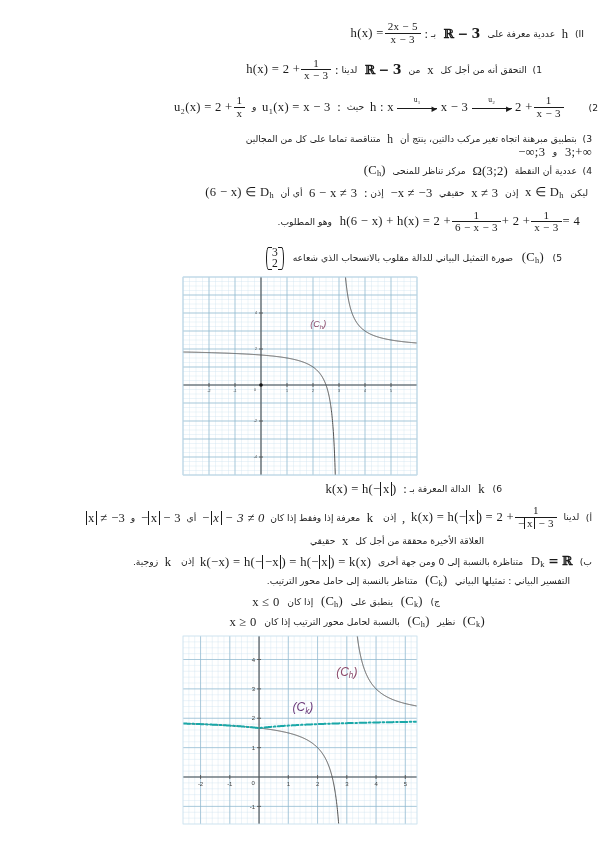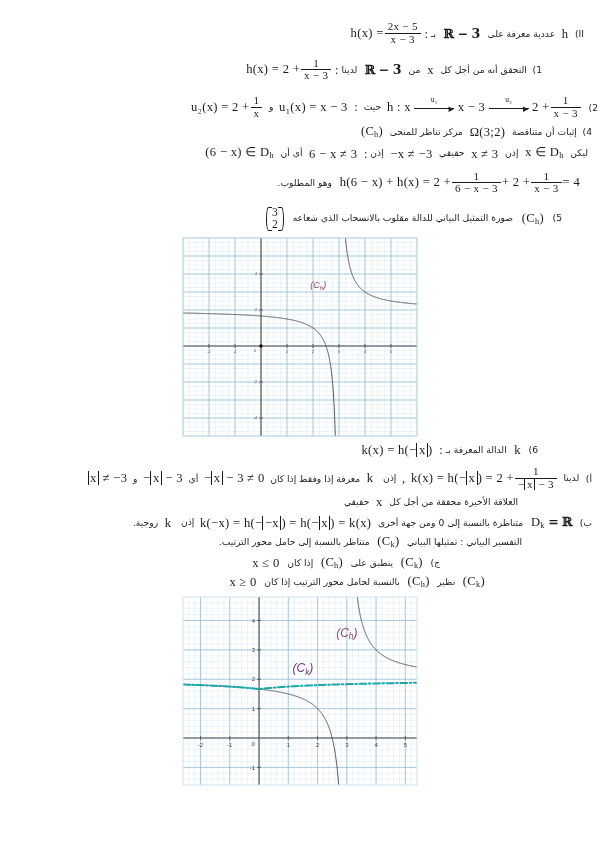--- a/index.html
+++ b/index.html
@@ -124,42 +124,53 @@
     <span class="mth bb" style="margin:0 5px;">ℝ − 3</span>
     <span class="ar">لدينا</span>
     <span class="mth">:</span>
     <span class="mth">
       <span>h(x) = 2 +</span><span class="frac"><span class="n">1</span><span class="d">x − 3</span></span>
     </span>
   </div>
 
   <div class="line" style="margin-top:13px; padding-right:2px;">
     <span class="ar">2)</span>
-    <span class="mth" style="margin-right:4px;">
+    <span class="mth" style="margin-right:21px;">
       <span>h : x</span>
       <span class="arrowmap"><span class="lbl">u₁</span><span class="ln"></span><span class="hd">▸</span></span>
       <span>x − 3</span>
       <span class="arrowmap"><span class="lbl">u₂</span><span class="ln"></span><span class="hd">▸</span></span>
       <span>2 +</span><span class="frac"><span class="n">1</span><span class="d">x − 3</span></span>
     </span>
     <span class="ar" style="margin:0 3px;">حيث</span>
     <span class="mth">:</span>
     <span class="mth" style="margin-right:4px;">
       <span>u₁(x) = x − 3</span>
     </span>
     <span class="ar" style="margin:0 3px;">و</span>
     <span class="mth">
       <span>u₂(x) = 2 +</span><span class="frac"><span class="n">1</span><span class="d">x</span></span>
     </span>
   </div>
 
+  <div class="line" style="margin-top:14px; padding-right:8px;">
+    <span class="ar">3)</span>
+    <span class="ar" style="margin-right:3px;">بتطبيق مبرهنة اتجاه تغير مركب دالتين، ينتج أن</span>
+    <span class="mth" style="margin:0 4px; font-size:11.5px;">h</span>
+    <span class="ar">متناقصة تماما على كل من المجالين</span>
+  </div>
+  <div class="line" style="margin-top:1px; padding-right:8px;">
+    <span class="mth">3;+∞</span>
+    <span class="ar" style="margin:0 5px;">و</span>
+    <span class="mth">−∞;3</span>
+  </div>
 
   <div class="line" style="margin-top:5px; padding-right:8px;">
     <span class="ar">4)</span>
-    <span class="ar" style="margin-right:3px;">إثبات أن متناقصة</span>
+    <span class="ar" style="margin-right:3px;">عددية أن النقطة</span>
     <span class="mth" style="margin:0 4px;">Ω(3;2)</span>
     <span class="ar">مركز تناظر للمنحى</span>
     <span class="mth" style="margin-right:4px;"><span>(C</span><span class="sub">h</span><span>)</span></span>
   </div>
 
   <div class="line" style="margin-top:7px; padding-right:12px;">
     <span class="ar">ليكن</span>
     <span class="mth" style="margin:0 4px;"><span>x ∈ D</span><span class="sub">h</span></span>
     <span class="ar">إذن</span>
     <span class="mth" style="margin:0 4px;">x ≠ 3</span>
@@ -336,58 +347,58 @@
         <circle cx="79" cy="108.99999999999999" r="1.8" fill="#111"></circle>
         <g clip-path="url(#svg-graph1-clip)" fill="none">
           <path d="M1.00,76.00 L1.17,76.00 L1.35,76.01 L1.52,76.01 L1.69,76.01 L1.86,76.02 L2.04,76.02 L2.21,76.02 L2.38,76.03 L2.56,76.03 L2.73,76.03 L2.90,76.04 L3.08,76.04 L3.25,76.04 L3.42,76.05 L3.59,76.05 L3.77,76.05 L3.94,76.06 L4.11,76.06 L4.29,76.06 L4.46,76.07 L4.63,76.07 L4.81,76.08 L4.98,76.08 L5.15,76.08 L5.32,76.09 L5.50,76.09 L5.67,76.09 L5.84,76.10 L6.02,76.10 L6.19,76.10 L6.36,76.11 L6.54,76.11 L6.71,76.11 L6.88,76.12 L7.05,76.12 L7.23,76.12 L7.40,76.13 L7.57,76.13 L7.75,76.14 L7.92,76.14 L8.09,76.14 L8.27,76.15 L8.44,76.15 L8.61,76.15 L8.78,76.16 L8.96,76.16 L9.13,76.16 L9.30,76.17 L9.48,76.17 L9.65,76.18 L9.82,76.18 L10.00,76.18 L10.17,76.19 L10.34,76.19 L10.51,76.19 L10.69,76.20 L10.86,76.20 L11.03,76.21 L11.21,76.21 L11.38,76.21 L11.55,76.22 L11.73,76.22 L11.90,76.23 L12.07,76.23 L12.24,76.23 L12.42,76.24 L12.59,76.24 L12.76,76.24 L12.94,76.25 L13.11,76.25 L13.28,76.26 L13.46,76.26 L13.63,76.26 L13.80,76.27 L13.97,76.27 L14.15,76.28 L14.32,76.28 L14.49,76.28 L14.67,76.29 L14.84,76.29 L15.01,76.30 L15.18,76.30 L15.36,76.30 L15.53,76.31 L15.70,76.31 L15.88,76.32 L16.05,76.32 L16.22,76.32 L16.40,76.33 L16.57,76.33 L16.74,76.34 L16.91,76.34 L17.09,76.34 L17.26,76.35 L17.43,76.35 L17.61,76.36 L17.78,76.36 L17.95,76.37 L18.13,76.37 L18.30,76.37 L18.47,76.38 L18.64,76.38 L18.82,76.39 L18.99,76.39 L19.16,76.40 L19.34,76.40 L19.51,76.40 L19.68,76.41 L19.86,76.41 L20.03,76.42 L20.20,76.42 L20.37,76.43 L20.55,76.43 L20.72,76.43 L20.89,76.44 L21.07,76.44 L21.24,76.45 L21.41,76.45 L21.59,76.46 L21.76,76.46 L21.93,76.46 L22.10,76.47 L22.28,76.47 L22.45,76.48 L22.62,76.48 L22.80,76.49 L22.97,76.49 L23.14,76.50 L23.32,76.50 L23.49,76.51 L23.66,76.51 L23.83,76.51 L24.01,76.52 L24.18,76.52 L24.35,76.53 L24.53,76.53 L24.70,76.54 L24.87,76.54 L25.05,76.55 L25.22,76.55 L25.39,76.56 L25.56,76.56 L25.74,76.57 L25.91,76.57 L26.08,76.57 L26.26,76.58 L26.43,76.58 L26.60,76.59 L26.78,76.59 L26.95,76.60 L27.12,76.60 L27.29,76.61 L27.47,76.61 L27.64,76.62 L27.81,76.62 L27.99,76.63 L28.16,76.63 L28.33,76.64 L28.50,76.64 L28.68,76.65 L28.85,76.65 L29.02,76.66 L29.20,76.66 L29.37,76.67 L29.54,76.67 L29.72,76.68 L29.89,76.68 L30.06,76.69 L30.23,76.69 L30.41,76.70 L30.58,76.70 L30.75,76.71 L30.93,76.71 L31.10,76.72 L31.27,76.72 L31.45,76.73 L31.62,76.73 L31.79,76.74 L31.96,76.74 L32.14,76.75 L32.31,76.75 L32.48,76.76 L32.66,76.76 L32.83,76.77 L33.00,76.77 L33.18,76.78 L33.35,76.78 L33.52,76.79 L33.69,76.80 L33.87,76.80 L34.04,76.81 L34.21,76.81 L34.39,76.82 L34.56,76.82 L34.73,76.83 L34.91,76.83 L35.08,76.84 L35.25,76.84 L35.42,76.85 L35.60,76.85 L35.77,76.86 L35.94,76.87 L36.12,76.87 L36.29,76.88 L36.46,76.88 L36.64,76.89 L36.81,76.89 L36.98,76.90 L37.15,76.91 L37.33,76.91 L37.50,76.92 L37.67,76.92 L37.85,76.93 L38.02,76.93 L38.19,76.94 L38.37,76.94 L38.54,76.95 L38.71,76.96 L38.88,76.96 L39.06,76.97 L39.23,76.97 L39.40,76.98 L39.58,76.99 L39.75,76.99 L39.92,77.00 L40.09,77.00 L40.27,77.01 L40.44,77.02 L40.61,77.02 L40.79,77.03 L40.96,77.03 L41.13,77.04 L41.31,77.05 L41.48,77.05 L41.65,77.06 L41.82,77.06 L42.00,77.07 L42.17,77.08 L42.34,77.08 L42.52,77.09 L42.69,77.09 L42.86,77.10 L43.04,77.11 L43.21,77.11 L43.38,77.12 L43.55,77.13 L43.73,77.13 L43.90,77.14 L44.07,77.14 L44.25,77.15 L44.42,77.16 L44.59,77.16 L44.77,77.17 L44.94,77.18 L45.11,77.18 L45.28,77.19 L45.46,77.20 L45.63,77.20 L45.80,77.21 L45.98,77.22 L46.15,77.22 L46.32,77.23 L46.50,77.24 L46.67,77.24 L46.84,77.25 L47.01,77.26 L47.19,77.26 L47.36,77.27 L47.53,77.28 L47.71,77.28 L47.88,77.29 L48.05,77.30 L48.23,77.30 L48.40,77.31 L48.57,77.32 L48.74,77.32 L48.92,77.33 L49.09,77.34 L49.26,77.34 L49.44,77.35 L49.61,77.36 L49.78,77.36 L49.96,77.37 L50.13,77.38 L50.30,77.39 L50.47,77.39 L50.65,77.40 L50.82,77.41 L50.99,77.41 L51.17,77.42 L51.34,77.43 L51.51,77.44 L51.69,77.44 L51.86,77.45 L52.03,77.46 L52.20,77.47 L52.38,77.47 L52.55,77.48 L52.72,77.49 L52.90,77.50 L53.07,77.50 L53.24,77.51 L53.41,77.52 L53.59,77.53 L53.76,77.53 L53.93,77.54 L54.11,77.55 L54.28,77.56 L54.45,77.56 L54.63,77.57 L54.80,77.58 L54.97,77.59 L55.14,77.59 L55.32,77.60 L55.49,77.61 L55.66,77.62 L55.84,77.63 L56.01,77.63 L56.18,77.64 L56.36,77.65 L56.53,77.66 L56.70,77.67 L56.87,77.67 L57.05,77.68 L57.22,77.69 L57.39,77.70 L57.57,77.71 L57.74,77.71 L57.91,77.72 L58.09,77.73 L58.26,77.74 L58.43,77.75 L58.60,77.76 L58.78,77.76 L58.95,77.77 L59.12,77.78 L59.30,77.79 L59.47,77.80 L59.64,77.81 L59.82,77.82 L59.99,77.82 L60.16,77.83 L60.33,77.84 L60.51,77.85 L60.68,77.86 L60.85,77.87 L61.03,77.88 L61.20,77.89 L61.37,77.89 L61.55,77.90 L61.72,77.91 L61.89,77.92 L62.06,77.93 L62.24,77.94 L62.41,77.95 L62.58,77.96 L62.76,77.97 L62.93,77.97 L63.10,77.98 L63.28,77.99 L63.45,78.00 L63.62,78.01 L63.79,78.02 L63.97,78.03 L64.14,78.04 L64.31,78.05 L64.49,78.06 L64.66,78.07 L64.83,78.08 L65.01,78.09 L65.18,78.10 L65.35,78.11 L65.52,78.12 L65.70,78.13 L65.87,78.14 L66.04,78.15 L66.22,78.16 L66.39,78.16 L66.56,78.17 L66.73,78.18 L66.91,78.19 L67.08,78.20 L67.25,78.21 L67.43,78.22 L67.60,78.23 L67.77,78.25 L67.95,78.26 L68.12,78.27 L68.29,78.28 L68.46,78.29 L68.64,78.30 L68.81,78.31 L68.98,78.32 L69.16,78.33 L69.33,78.34 L69.50,78.35 L69.68,78.36 L69.85,78.37 L70.02,78.38 L70.19,78.39 L70.37,78.40 L70.54,78.41 L70.71,78.42 L70.89,78.43 L71.06,78.45 L71.23,78.46 L71.41,78.47 L71.58,78.48 L71.75,78.49 L71.92,78.50 L72.10,78.51 L72.27,78.52 L72.44,78.53 L72.62,78.55 L72.79,78.56 L72.96,78.57 L73.14,78.58 L73.31,78.59 L73.48,78.60 L73.65,78.62 L73.83,78.63 L74.00,78.64 L74.17,78.65 L74.35,78.66 L74.52,78.67 L74.69,78.69 L74.87,78.70 L75.04,78.71 L75.21,78.72 L75.38,78.73 L75.56,78.75 L75.73,78.76 L75.90,78.77 L76.08,78.78 L76.25,78.80 L76.42,78.81 L76.60,78.82 L76.77,78.83 L76.94,78.85 L77.11,78.86 L77.29,78.87 L77.46,78.88 L77.63,78.90 L77.81,78.91 L77.98,78.92 L78.15,78.94 L78.33,78.95 L78.50,78.96 L78.67,78.97 L78.84,78.99 L79.02,79.00 L79.19,79.01 L79.36,79.03 L79.54,79.04 L79.71,79.06 L79.88,79.07 L80.05,79.08 L80.23,79.10 L80.40,79.11 L80.57,79.12 L80.75,79.14 L80.92,79.15 L81.09,79.17 L81.27,79.18 L81.44,79.19 L81.61,79.21 L81.78,79.22 L81.96,79.24 L82.13,79.25 L82.30,79.27 L82.48,79.28 L82.65,79.29 L82.82,79.31 L83.00,79.32 L83.17,79.34 L83.34,79.35 L83.51,79.37 L83.69,79.38 L83.86,79.40 L84.03,79.41 L84.21,79.43 L84.38,79.44 L84.55,79.46 L84.73,79.48 L84.90,79.49 L85.07,79.51 L85.24,79.52 L85.42,79.54 L85.59,79.55 L85.76,79.57 L85.94,79.59 L86.11,79.60 L86.28,79.62 L86.46,79.63 L86.63,79.65 L86.80,79.67 L86.97,79.68 L87.15,79.70 L87.32,79.72 L87.49,79.73 L87.67,79.75 L87.84,79.77 L88.01,79.78 L88.19,79.80 L88.36,79.82 L88.53,79.84 L88.70,79.85 L88.88,79.87 L89.05,79.89 L89.22,79.91 L89.40,79.92 L89.57,79.94 L89.74,79.96 L89.92,79.98 L90.09,79.99 L90.26,80.01 L90.43,80.03 L90.61,80.05 L90.78,80.07 L90.95,80.09 L91.13,80.10 L91.30,80.12 L91.47,80.14 L91.65,80.16 L91.82,80.18 L91.99,80.20 L92.16,80.22 L92.34,80.24 L92.51,80.26 L92.68,80.28 L92.86,80.30 L93.03,80.32 L93.20,80.34 L93.37,80.36 L93.55,80.38 L93.72,80.40 L93.89,80.42 L94.07,80.44 L94.24,80.46 L94.41,80.48 L94.59,80.50 L94.76,80.52 L94.93,80.54 L95.10,80.56 L95.28,80.58 L95.45,80.60 L95.62,80.63 L95.80,80.65 L95.97,80.67 L96.14,80.69 L96.32,80.71 L96.49,80.73 L96.66,80.76 L96.83,80.78 L97.01,80.80 L97.18,80.82 L97.35,80.85 L97.53,80.87 L97.70,80.89 L97.87,80.92 L98.05,80.94 L98.22,80.96 L98.39,80.99 L98.56,81.01 L98.74,81.03 L98.91,81.06 L99.08,81.08 L99.26,81.10 L99.43,81.13 L99.60,81.15 L99.78,81.18 L99.95,81.20 L100.12,81.23 L100.29,81.25 L100.47,81.28 L100.64,81.30 L100.81,81.33 L100.99,81.36 L101.16,81.38 L101.33,81.41 L101.51,81.43 L101.68,81.46 L101.85,81.49 L102.02,81.51 L102.20,81.54 L102.37,81.57 L102.54,81.59 L102.72,81.62 L102.89,81.65 L103.06,81.68 L103.24,81.70 L103.41,81.73 L103.58,81.76 L103.75,81.79 L103.93,81.82 L104.10,81.85 L104.27,81.88 L104.45,81.91 L104.62,81.93 L104.79,81.96 L104.96,81.99 L105.14,82.02 L105.31,82.05 L105.48,82.08 L105.66,82.12 L105.83,82.15 L106.00,82.18 L106.18,82.21 L106.35,82.24 L106.52,82.27 L106.69,82.30 L106.87,82.34 L107.04,82.37 L107.21,82.40 L107.39,82.43 L107.56,82.47 L107.73,82.50 L107.91,82.53 L108.08,82.57 L108.25,82.60 L108.42,82.63 L108.60,82.67 L108.77,82.70 L108.94,82.74 L109.12,82.77 L109.29,82.81 L109.46,82.84 L109.64,82.88 L109.81,82.92 L109.98,82.95 L110.15,82.99 L110.33,83.03 L110.50,83.06 L110.67,83.10 L110.85,83.14 L111.02,83.18 L111.19,83.22 L111.37,83.26 L111.54,83.29 L111.71,83.33 L111.88,83.37 L112.06,83.41 L112.23,83.45 L112.40,83.49 L112.58,83.53 L112.75,83.58 L112.92,83.62 L113.10,83.66 L113.27,83.70 L113.44,83.74 L113.61,83.79 L113.79,83.83 L113.96,83.87 L114.13,83.92 L114.31,83.96 L114.48,84.01 L114.65,84.05 L114.83,84.10 L115.00,84.14 L115.17,84.19 L115.34,84.23 L115.52,84.28 L115.69,84.33 L115.86,84.38 L116.04,84.42 L116.21,84.47 L116.38,84.52 L116.56,84.57 L116.73,84.62 L116.90,84.67 L117.07,84.72 L117.25,84.77 L117.42,84.82 L117.59,84.88 L117.77,84.93 L117.94,84.98 L118.11,85.03 L118.28,85.09 L118.46,85.14 L118.63,85.20 L118.80,85.25 L118.98,85.31 L119.15,85.36 L119.32,85.42 L119.50,85.48 L119.67,85.54 L119.84,85.59 L120.01,85.65 L120.19,85.71 L120.36,85.77 L120.53,85.83 L120.71,85.89 L120.88,85.96 L121.05,86.02 L121.23,86.08 L121.40,86.15 L121.57,86.21 L121.74,86.27 L121.92,86.34 L122.09,86.41 L122.26,86.47 L122.44,86.54 L122.61,86.61 L122.78,86.68 L122.96,86.75 L123.13,86.82 L123.30,86.89 L123.47,86.96 L123.65,87.03 L123.82,87.11 L123.99,87.18 L124.17,87.25 L124.34,87.33 L124.51,87.41 L124.69,87.48 L124.86,87.56 L125.03,87.64 L125.20,87.72 L125.38,87.80 L125.55,87.88 L125.72,87.96 L125.90,88.05 L126.07,88.13 L126.24,88.22 L126.42,88.30 L126.59,88.39 L126.76,88.48 L126.93,88.57 L127.11,88.66 L127.28,88.75 L127.45,88.84 L127.63,88.93 L127.80,89.03 L127.97,89.12 L128.15,89.22 L128.32,89.32 L128.49,89.42 L128.66,89.52 L128.84,89.62 L129.01,89.72 L129.18,89.82 L129.36,89.93 L129.53,90.04 L129.70,90.14 L129.88,90.25 L130.05,90.36 L130.22,90.48 L130.39,90.59 L130.57,90.71 L130.74,90.82 L130.91,90.94 L131.09,91.06 L131.26,91.18 L131.43,91.30 L131.60,91.43 L131.78,91.56 L131.95,91.68 L132.12,91.81 L132.30,91.94 L132.47,92.08 L132.64,92.21 L132.82,92.35 L132.99,92.49 L133.16,92.63 L133.33,92.78 L133.51,92.92 L133.68,93.07 L133.85,93.22 L134.03,93.37 L134.20,93.53 L134.37,93.68 L134.55,93.84 L134.72,94.00 L134.89,94.17 L135.06,94.34 L135.24,94.51 L135.41,94.68 L135.58,94.85 L135.76,95.03 L135.93,95.21 L136.10,95.40 L136.28,95.58 L136.45,95.77 L136.62,95.97 L136.79,96.16 L136.97,96.36 L137.14,96.57 L137.31,96.77 L137.49,96.98 L137.66,97.20 L137.83,97.42 L138.01,97.64 L138.18,97.87 L138.35,98.10 L138.52,98.33 L138.70,98.57 L138.87,98.81 L139.04,99.06 L139.22,99.32 L139.39,99.57 L139.56,99.84 L139.74,100.11 L139.91,100.38 L140.08,100.66 L140.25,100.95 L140.43,101.24 L140.60,101.54 L140.77,101.84 L140.95,102.15 L141.12,102.47 L141.29,102.79 L141.47,103.13 L141.64,103.47 L141.81,103.81 L141.98,104.17 L142.16,104.53 L142.33,104.90 L142.50,105.28 L142.68,105.67 L142.85,106.07 L143.02,106.48 L143.20,106.90 L143.37,107.33 L143.54,107.77 L143.71,108.23 L143.89,108.69 L144.06,109.17 L144.23,109.66 L144.41,110.16 L144.58,110.68 L144.75,111.21 L144.92,111.76 L145.10,112.32 L145.27,112.90 L145.44,113.50 L145.62,114.11 L145.79,114.75 L145.96,115.40 L146.14,116.08 L146.31,116.77 L146.48,117.49 L146.65,118.24 L146.83,119.01 L147.00,119.80 L147.17,120.63 L147.35,121.48 L147.52,122.37 L147.69,123.28 L147.87,124.24 L148.04,125.22 L148.21,126.25 L148.38,127.32 L148.56,128.43 L148.73,129.59 L148.90,130.80 L149.08,132.07 L149.25,133.38 L149.42,134.76 L149.60,136.21 L149.77,137.72 L149.94,139.30 L150.11,140.97 L150.29,142.72 L150.46,144.56 L150.63,146.51 L150.81,148.56 L150.98,150.73 L151.15,153.03 L151.33,155.47 L151.50,158.07 L151.67,160.83 L151.84,163.77 L152.02,166.93 L152.19,170.30 L152.36,173.93 L152.54,177.85 L152.71,182.07 L152.88,186.66 L153.06,191.64 L153.23,197.08 L153.40,203.05 L153.57,209.61 L153.75,216.88 L153.92,224.96 L154.09,234.00 L154.27,244.19 L154.44,255.75 L154.61,268.99 L154.79,284.30 L154.96,302.20" stroke="#4a4a4a" stroke-width="0.95" stroke-linecap="round"></path>
           <path d="M159.64,-104.10 L159.73,-98.49 L159.82,-93.24 L159.90,-88.29 L159.99,-83.63 L160.07,-79.23 L160.16,-75.08 L160.25,-71.14 L160.33,-67.41 L160.42,-63.86 L160.51,-60.49 L160.59,-57.28 L160.68,-54.23 L160.76,-51.31 L160.85,-48.52 L160.94,-45.86 L161.02,-43.31 L161.11,-40.87 L161.20,-38.52 L161.28,-36.28 L161.37,-34.12 L161.46,-32.04 L161.54,-30.05 L161.63,-28.12 L161.71,-26.27 L161.80,-24.49 L161.89,-22.77 L161.97,-21.10 L162.06,-19.50 L162.15,-17.95 L162.23,-16.45 L162.32,-14.99 L162.40,-13.59 L162.49,-12.23 L162.58,-10.91 L162.66,-9.63 L162.75,-8.39 L162.84,-7.19 L162.92,-6.02 L163.01,-4.88 L163.10,-3.78 L163.18,-2.71 L163.27,-1.66 L163.35,-0.65 L163.44,0.34 L163.53,1.30 L163.61,2.23 L163.70,3.15 L163.79,4.03 L163.87,4.90 L163.96,5.75 L164.04,6.57 L164.13,7.37 L164.22,8.16 L164.30,8.92 L164.39,9.67 L164.48,10.40 L164.56,11.12 L164.65,11.82 L164.74,12.50 L164.82,13.17 L164.91,13.82 L164.99,14.46 L165.08,15.08 L165.17,15.70 L165.25,16.30 L165.34,16.88 L165.43,17.46 L165.51,18.02 L165.60,18.57 L165.69,19.11 L165.77,19.64 L165.86,20.16 L165.94,20.67 L166.03,21.17 L166.12,21.67 L166.20,22.15 L166.29,22.62 L166.38,23.08 L166.46,23.54 L166.55,23.99 L166.63,24.42 L166.72,24.86 L166.81,25.28 L166.89,25.70 L166.98,26.11 L167.07,26.51 L167.15,26.90 L167.24,27.29 L167.33,27.67 L167.41,28.05 L167.50,28.42 L167.58,28.78 L167.67,29.14 L167.76,29.49 L167.84,29.84 L167.93,30.18 L168.02,30.52 L168.10,30.85 L168.19,31.17 L168.27,31.49 L168.36,31.81 L168.45,32.12 L168.53,32.42 L168.62,32.72 L168.71,33.02 L168.79,33.31 L168.88,33.60 L168.97,33.89 L169.05,34.17 L169.14,34.44 L169.22,34.72 L169.31,34.98 L169.40,35.25 L169.48,35.51 L169.57,35.77 L169.66,36.02 L169.74,36.27 L169.83,36.52 L169.91,36.76 L170.00,37.00 L170.09,37.24 L170.17,37.47 L170.26,37.71 L170.35,37.93 L170.43,38.16 L170.52,38.38 L170.61,38.60 L170.69,38.82 L170.78,39.03 L170.86,39.24 L170.95,39.45 L171.04,39.66 L171.12,39.86 L171.21,40.06 L171.30,40.26 L171.38,40.46 L171.47,40.65 L171.55,40.85 L171.64,41.04 L171.73,41.22 L171.81,41.41 L171.90,41.59 L171.99,41.77 L172.07,41.95 L172.16,42.13 L172.25,42.30 L172.33,42.47 L172.42,42.65 L172.50,42.81 L172.59,42.98 L172.68,43.15 L172.76,43.31 L172.85,43.47 L172.94,43.63 L173.02,43.79 L173.11,43.95 L173.19,44.10 L173.28,44.26 L173.37,44.41 L173.45,44.56 L173.54,44.71 L173.63,44.85 L173.71,45.00 L173.80,45.14 L173.89,45.28 L173.97,45.42 L174.06,45.56 L174.14,45.70 L174.23,45.84 L174.32,45.97 L174.40,46.11 L174.49,46.24 L174.58,46.37 L174.66,46.50 L174.75,46.63 L174.83,46.76 L174.92,46.89 L175.01,47.01 L175.09,47.13 L175.18,47.26 L175.27,47.38 L175.35,47.50 L175.44,47.62 L175.53,47.74 L175.61,47.85 L175.70,47.97 L175.78,48.09 L175.87,48.20 L175.96,48.31 L176.04,48.42 L176.13,48.54 L176.22,48.65 L176.30,48.75 L176.39,48.86 L176.48,48.97 L176.56,49.08 L176.65,49.18 L176.73,49.28 L176.82,49.39 L176.91,49.49 L176.99,49.59 L177.08,49.69 L177.17,49.79 L177.25,49.89 L177.34,49.99 L177.42,50.09 L177.51,50.18 L177.60,50.28 L177.68,50.37 L177.77,50.47 L177.86,50.56 L177.94,50.65 L178.03,50.74 L178.12,50.84 L178.20,50.93 L178.29,51.02 L178.37,51.10 L178.46,51.19 L178.55,51.28 L178.63,51.37 L178.72,51.45 L178.81,51.54 L178.89,51.62 L178.98,51.71 L179.06,51.79 L179.15,51.87 L179.24,51.95 L179.32,52.04 L179.41,52.12 L179.50,52.20 L179.58,52.28 L179.67,52.35 L179.76,52.43 L179.84,52.51 L179.93,52.59 L180.01,52.66 L180.10,52.74 L180.19,52.82 L180.27,52.89 L180.36,52.97 L180.45,53.04 L180.53,53.11 L180.62,53.18 L180.70,53.26 L180.79,53.33 L180.88,53.40 L180.96,53.47 L181.05,53.54 L181.14,53.61 L181.22,53.68 L181.31,53.75 L181.40,53.82 L181.48,53.88 L181.57,53.95 L181.65,54.02 L181.74,54.08 L181.83,54.15 L181.91,54.21 L182.00,54.28 L182.09,54.34 L182.17,54.41 L182.26,54.47 L182.34,54.53 L182.43,54.60 L182.52,54.66 L182.60,54.72 L182.69,54.78 L182.78,54.84 L182.86,54.90 L182.95,54.96 L183.04,55.02 L183.12,55.08 L183.21,55.14 L183.29,55.20 L183.38,55.26 L183.47,55.32 L183.55,55.38 L183.64,55.43 L183.73,55.49 L183.81,55.55 L183.90,55.60 L183.98,55.66 L184.07,55.71 L184.16,55.77 L184.24,55.82 L184.33,55.88 L184.42,55.93 L184.50,55.98 L184.59,56.04 L184.68,56.09 L184.76,56.14 L184.85,56.19 L184.93,56.25 L185.02,56.30 L185.11,56.35 L185.19,56.40 L185.28,56.45 L185.37,56.50 L185.45,56.55 L185.54,56.60 L185.62,56.65 L185.71,56.70 L185.80,56.75 L185.88,56.80 L185.97,56.85 L186.06,56.89 L186.14,56.94 L186.23,56.99 L186.32,57.04 L186.40,57.08 L186.49,57.13 L186.57,57.18 L186.66,57.22 L186.75,57.27 L186.83,57.31 L186.92,57.36 L187.01,57.40 L187.09,57.45 L187.18,57.49 L187.27,57.54 L187.35,57.58 L187.44,57.62 L187.52,57.67 L187.61,57.71 L187.70,57.75 L187.78,57.80 L187.87,57.84 L187.96,57.88 L188.04,57.92 L188.13,57.97 L188.21,58.01 L188.30,58.05 L188.39,58.09 L188.47,58.13 L188.56,58.17 L188.65,58.21 L188.73,58.25 L188.82,58.29 L188.91,58.33 L188.99,58.37 L189.08,58.41 L189.16,58.45 L189.25,58.49 L189.34,58.53 L189.42,58.57 L189.51,58.60 L189.60,58.64 L189.68,58.68 L189.77,58.72 L189.85,58.76 L189.94,58.79 L190.03,58.83 L190.11,58.87 L190.20,58.90 L190.29,58.94 L190.37,58.98 L190.46,59.01 L190.55,59.05 L190.63,59.08 L190.72,59.12 L190.80,59.16 L190.89,59.19 L190.98,59.23 L191.06,59.26 L191.15,59.30 L191.24,59.33 L191.32,59.36 L191.41,59.40 L191.49,59.43 L191.58,59.47 L191.67,59.50 L191.75,59.53 L191.84,59.57 L191.93,59.60 L192.01,59.63 L192.10,59.67 L192.19,59.70 L192.27,59.73 L192.36,59.76 L192.44,59.80 L192.53,59.83 L192.62,59.86 L192.70,59.89 L192.79,59.92 L192.88,59.96 L192.96,59.99 L193.05,60.02 L193.13,60.05 L193.22,60.08 L193.31,60.11 L193.39,60.14 L193.48,60.17 L193.57,60.20 L193.65,60.23 L193.74,60.26 L193.83,60.29 L193.91,60.32 L194.00,60.35 L194.08,60.38 L194.17,60.41 L194.26,60.44 L194.34,60.47 L194.43,60.50 L194.52,60.53 L194.60,60.55 L194.69,60.58 L194.77,60.61 L194.86,60.64 L194.95,60.67 L195.03,60.70 L195.12,60.72 L195.21,60.75 L195.29,60.78 L195.38,60.81 L195.47,60.83 L195.55,60.86 L195.64,60.89 L195.72,60.91 L195.81,60.94 L195.90,60.97 L195.98,60.99 L196.07,61.02 L196.16,61.05 L196.24,61.07 L196.33,61.10 L196.41,61.13 L196.50,61.15 L196.59,61.18 L196.67,61.20 L196.76,61.23 L196.85,61.25 L196.93,61.28 L197.02,61.31 L197.11,61.33 L197.19,61.36 L197.28,61.38 L197.36,61.41 L197.45,61.43 L197.54,61.46 L197.62,61.48 L197.71,61.50 L197.80,61.53 L197.88,61.55 L197.97,61.58 L198.06,61.60 L198.14,61.62 L198.23,61.65 L198.31,61.67 L198.40,61.70 L198.49,61.72 L198.57,61.74 L198.66,61.77 L198.75,61.79 L198.83,61.81 L198.92,61.84 L199.00,61.86 L199.09,61.88 L199.18,61.90 L199.26,61.93 L199.35,61.95 L199.44,61.97 L199.52,61.99 L199.61,62.02 L199.70,62.04 L199.78,62.06 L199.87,62.08 L199.95,62.10 L200.04,62.13 L200.13,62.15 L200.21,62.17 L200.30,62.19 L200.39,62.21 L200.47,62.23 L200.56,62.26 L200.64,62.28 L200.73,62.30 L200.82,62.32 L200.90,62.34 L200.99,62.36 L201.08,62.38 L201.16,62.40 L201.25,62.42 L201.34,62.44 L201.42,62.46 L201.51,62.48 L201.59,62.51 L201.68,62.53 L201.77,62.55 L201.85,62.57 L201.94,62.59 L202.03,62.61 L202.11,62.63 L202.20,62.65 L202.28,62.67 L202.37,62.69 L202.46,62.70 L202.54,62.72 L202.63,62.74 L202.72,62.76 L202.80,62.78 L202.89,62.80 L202.98,62.82 L203.06,62.84 L203.15,62.86 L203.23,62.88 L203.32,62.90 L203.41,62.92 L203.49,62.93 L203.58,62.95 L203.67,62.97 L203.75,62.99 L203.84,63.01 L203.92,63.03 L204.01,63.04 L204.10,63.06 L204.18,63.08 L204.27,63.10 L204.36,63.12 L204.44,63.14 L204.53,63.15 L204.62,63.17 L204.70,63.19 L204.79,63.21 L204.87,63.22 L204.96,63.24 L205.05,63.26 L205.13,63.28 L205.22,63.29 L205.31,63.31 L205.39,63.33 L205.48,63.35 L205.56,63.36 L205.65,63.38 L205.74,63.40 L205.82,63.41 L205.91,63.43 L206.00,63.45 L206.08,63.47 L206.17,63.48 L206.26,63.50 L206.34,63.52 L206.43,63.53 L206.51,63.55 L206.60,63.56 L206.69,63.58 L206.77,63.60 L206.86,63.61 L206.95,63.63 L207.03,63.65 L207.12,63.66 L207.20,63.68 L207.29,63.69 L207.38,63.71 L207.46,63.73 L207.55,63.74 L207.64,63.76 L207.72,63.77 L207.81,63.79 L207.90,63.80 L207.98,63.82 L208.07,63.84 L208.15,63.85 L208.24,63.87 L208.33,63.88 L208.41,63.90 L208.50,63.91 L208.59,63.93 L208.67,63.94 L208.76,63.96 L208.85,63.97 L208.93,63.99 L209.02,64.00 L209.10,64.02 L209.19,64.03 L209.28,64.05 L209.36,64.06 L209.45,64.08 L209.54,64.09 L209.62,64.11 L209.71,64.12 L209.79,64.14 L209.88,64.15 L209.97,64.16 L210.05,64.18 L210.14,64.19 L210.23,64.21 L210.31,64.22 L210.40,64.24 L210.49,64.25 L210.57,64.26 L210.66,64.28 L210.74,64.29 L210.83,64.31 L210.92,64.32 L211.00,64.33 L211.09,64.35 L211.18,64.36 L211.26,64.38 L211.35,64.39 L211.43,64.40 L211.52,64.42 L211.61,64.43 L211.69,64.44 L211.78,64.46 L211.87,64.47 L211.95,64.48 L212.04,64.50 L212.13,64.51 L212.21,64.52 L212.30,64.54 L212.38,64.55 L212.47,64.56 L212.56,64.58 L212.64,64.59 L212.73,64.60 L212.82,64.62 L212.90,64.63 L212.99,64.64 L213.07,64.65 L213.16,64.67 L213.25,64.68 L213.33,64.69 L213.42,64.71 L213.51,64.72 L213.59,64.73 L213.68,64.74 L213.77,64.76 L213.85,64.77 L213.94,64.78 L214.02,64.79 L214.11,64.81 L214.20,64.82 L214.28,64.83 L214.37,64.84 L214.46,64.85 L214.54,64.87 L214.63,64.88 L214.71,64.89 L214.80,64.90 L214.89,64.92 L214.97,64.93 L215.06,64.94 L215.15,64.95 L215.23,64.96 L215.32,64.98 L215.41,64.99 L215.49,65.00 L215.58,65.01 L215.66,65.02 L215.75,65.03 L215.84,65.05 L215.92,65.06 L216.01,65.07 L216.10,65.08 L216.18,65.09 L216.27,65.10 L216.35,65.12 L216.44,65.13 L216.53,65.14 L216.61,65.15 L216.70,65.16 L216.79,65.17 L216.87,65.18 L216.96,65.19 L217.05,65.21 L217.13,65.22 L217.22,65.23 L217.30,65.24 L217.39,65.25 L217.48,65.26 L217.56,65.27 L217.65,65.28 L217.74,65.29 L217.82,65.31 L217.91,65.32 L217.99,65.33 L218.08,65.34 L218.17,65.35 L218.25,65.36 L218.34,65.37 L218.43,65.38 L218.51,65.39 L218.60,65.40 L218.69,65.41 L218.77,65.42 L218.86,65.43 L218.94,65.44 L219.03,65.46 L219.12,65.47 L219.20,65.48 L219.29,65.49 L219.38,65.50 L219.46,65.51 L219.55,65.52 L219.64,65.53 L219.72,65.54 L219.81,65.55 L219.89,65.56 L219.98,65.57 L220.07,65.58 L220.15,65.59 L220.24,65.60 L220.33,65.61 L220.41,65.62 L220.50,65.63 L220.58,65.64 L220.67,65.65 L220.76,65.66 L220.84,65.67 L220.93,65.68 L221.02,65.69 L221.10,65.70 L221.19,65.71 L221.28,65.72 L221.36,65.73 L221.45,65.74 L221.53,65.75 L221.62,65.76 L221.71,65.77 L221.79,65.78 L221.88,65.79 L221.97,65.80 L222.05,65.81 L222.14,65.82 L222.22,65.82 L222.31,65.83 L222.40,65.84 L222.48,65.85 L222.57,65.86 L222.66,65.87 L222.74,65.88 L222.83,65.89 L222.92,65.90 L223.00,65.91 L223.09,65.92 L223.17,65.93 L223.26,65.94 L223.35,65.95 L223.43,65.96 L223.52,65.96 L223.61,65.97 L223.69,65.98 L223.78,65.99 L223.86,66.00 L223.95,66.01 L224.04,66.02 L224.12,66.03 L224.21,66.04 L224.30,66.05 L224.38,66.05 L224.47,66.06 L224.56,66.07 L224.64,66.08 L224.73,66.09 L224.81,66.10 L224.90,66.11 L224.99,66.12 L225.07,66.13 L225.16,66.13 L225.25,66.14 L225.33,66.15 L225.42,66.16 L225.50,66.17 L225.59,66.18 L225.68,66.19 L225.76,66.19 L225.85,66.20 L225.94,66.21 L226.02,66.22 L226.11,66.23 L226.20,66.24 L226.28,66.24 L226.37,66.25 L226.45,66.26 L226.54,66.27 L226.63,66.28 L226.71,66.29 L226.80,66.30 L226.89,66.30 L226.97,66.31 L227.06,66.32 L227.14,66.33 L227.23,66.34 L227.32,66.34 L227.40,66.35 L227.49,66.36 L227.58,66.37 L227.66,66.38 L227.75,66.39 L227.84,66.39 L227.92,66.40 L228.01,66.41 L228.09,66.42 L228.18,66.43 L228.27,66.43 L228.35,66.44 L228.44,66.45 L228.53,66.46 L228.61,66.46 L228.70,66.47 L228.78,66.48 L228.87,66.49 L228.96,66.50 L229.04,66.50 L229.13,66.51 L229.22,66.52 L229.30,66.53 L229.39,66.53 L229.48,66.54 L229.56,66.55 L229.65,66.56 L229.73,66.57 L229.82,66.57 L229.91,66.58 L229.99,66.59 L230.08,66.60 L230.17,66.60 L230.25,66.61 L230.34,66.62 L230.43,66.63 L230.51,66.63 L230.60,66.64 L230.68,66.65 L230.77,66.66 L230.86,66.66 L230.94,66.67 L231.03,66.68 L231.12,66.69 L231.20,66.69 L231.29,66.70 L231.37,66.71 L231.46,66.71 L231.55,66.72 L231.63,66.73 L231.72,66.74 L231.81,66.74 L231.89,66.75 L231.98,66.76 L232.07,66.77 L232.15,66.77 L232.24,66.78 L232.32,66.79 L232.41,66.79 L232.50,66.80 L232.58,66.81 L232.67,66.82 L232.76,66.82 L232.84,66.83 L232.93,66.84 L233.01,66.84 L233.10,66.85 L233.19,66.86 L233.27,66.86 L233.36,66.87 L233.45,66.88 L233.53,66.88 L233.62,66.89 L233.71,66.90 L233.79,66.91 L233.88,66.91 L233.96,66.92 L234.05,66.93 L234.14,66.93 L234.22,66.94 L234.31,66.95 L234.40,66.95 L234.48,66.96 L234.57,66.97 L234.65,66.97 L234.74,66.98 L234.83,66.99 L234.91,66.99 L235.00,67.00" stroke="#4a4a4a" stroke-width="0.95" stroke-linecap="round"></path>
         </g>
         <text x="136.20000000000002" y="51.39999999999999" fill="#8b4a6b" font-size="9" font-style="italic" font-family="&quot;Liberation Serif&quot;, serif" text-anchor="middle">(C<tspan font-size="6.12" dy="1.98">h</tspan><tspan dy="-1.98">)</tspan></text>
         <rect x="1" y="1" width="234" height="198" fill="none" stroke="#cfe3f0" stroke-width="0.8"></rect>
       </svg>
   </div>
 
-  <div class="line" style="margin-top:7px; padding-right:62px;">
+  <div class="line" style="margin-top:7px; padding-right:98px;">
     <span class="ar">6)</span>
     <span class="mth" style="margin:0 5px;">k</span>
     <span class="ar">الدالة المعرفة بـ</span>
     <span class="mth">:</span>
     <span class="mth" style="margin-right:4px;">k(x) = h(−<span class="abs">x</span>)</span>
   </div>
 
   <div class="line" style="margin-top:10px; padding-right:8px;">
     <span class="ar">أ)</span>
     <span class="ar" style="margin-right:4px;">لدينا</span>
     <span class="mth" style="margin:0 3px;">k(x) = h(−<span class="abs">x</span>) = 2 +<span class="frac"><span class="n">1</span><span class="d">−<span class="abs">x</span> − 3</span></span></span>
     <span class="mth">,</span>
     <span class="ar" style="margin:0 3px;">إذن</span>
     <span class="mth" style="margin:0 4px;">k</span>
     <span class="ar">معرفة إذا وفقط إذا كان</span>
-    <span class="mth" style="margin:0 3px;">−<span class="abs">x</span> − 3 ≠ 0</span>
+    <span class="mth" style="margin:0 3px;font-style:italic;">−<span class="abs">x</span> − 3 ≠ 0</span>
     <span class="ar">أي</span>
     <span class="mth" style="margin:0 3px;">−<span class="abs">x</span> − 3</span>
     <span class="ar">و</span>
     <span class="mth" style="margin:0 3px;"><span class="abs">x</span> ≠ −3</span>
   </div>
-  <div class="line" style="margin-top:5px; padding-right:82px;">
+  <div class="line" style="margin-top:5px; padding-right:116px;">
     <span class="ar">العلاقة الأخيرة محققة من أجل كل</span>
     <span class="mth" style="margin:0 4px;">x</span>
     <span class="ar">حقيقي</span>
   </div>
 
   <div class="line" style="margin-top:7px; padding-right:8px;">
     <span class="ar">ب)</span>
     <span class="mth" style="margin:0 5px;"><span>D</span><span class="sub">k</span> <span class="bb">= ℝ</span></span>
     <span class="ar">متناظرة بالنسبة إلى 0 ومن جهة أخرى</span>
     <span class="mth" style="margin-right:4px;">k(−x) = h(−<span class="abs">−x</span>) = h(−<span class="abs">x</span>) = k(x)</span>
     <span class="ar" style="margin:0 3px;">إذن</span>
     <span class="mth" style="margin:0 4px;">k</span>
     <span class="ar">زوجية.</span>
   </div>
-  <div class="line" style="margin-top:5px; padding-right:78px;">
+  <div class="line" style="margin-top:5px; padding-right:30px;">
     <span class="ar">التفسير البياني : تمثيلها البياني</span>
     <span class="mth" style="margin:0 5px;"><span>(C</span><span class="sub">k</span><span>)</span></span>
     <span class="ar">متناظر بالنسبة إلى حامل محور الترتيب.</span>
   </div>
 
   <div class="line" style="margin-top:6px; padding-right:160px;">
     <span class="ar">ج)</span>
     <span class="mth" style="margin:0 5px;"><span>(C</span><span class="sub">k</span><span>)</span></span>
     <span class="ar">ينطبق على</span>
     <span class="mth" style="margin:0 5px;"><span>(C</span><span class="sub">h</span><span>)</span></span>

